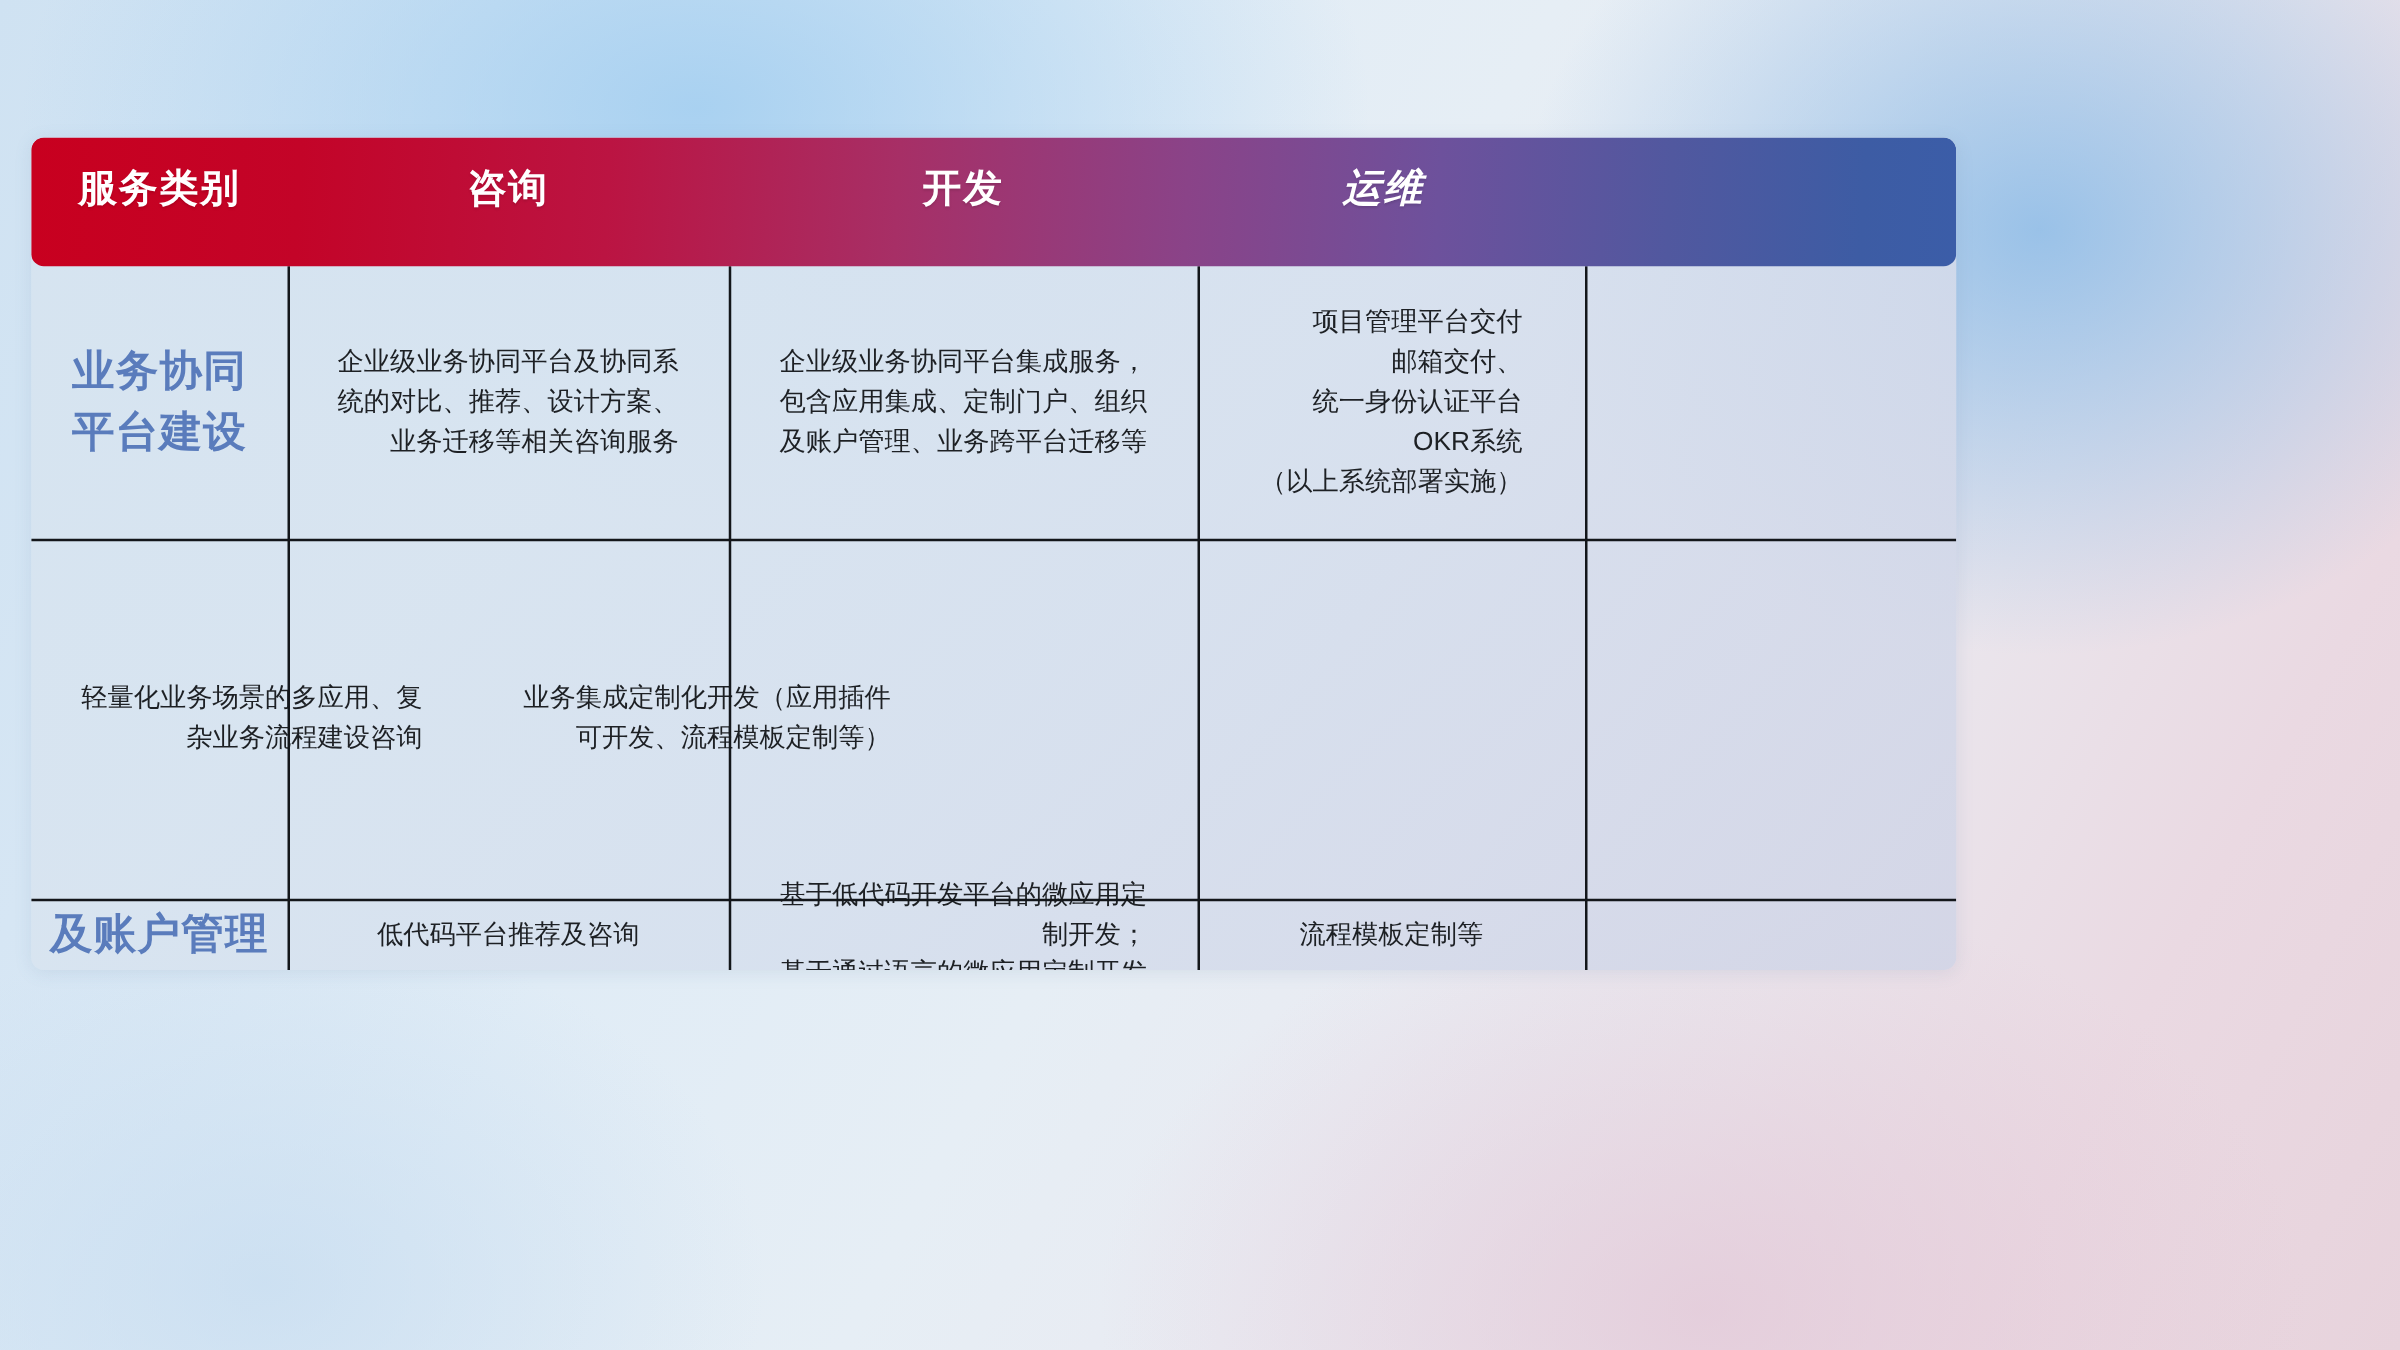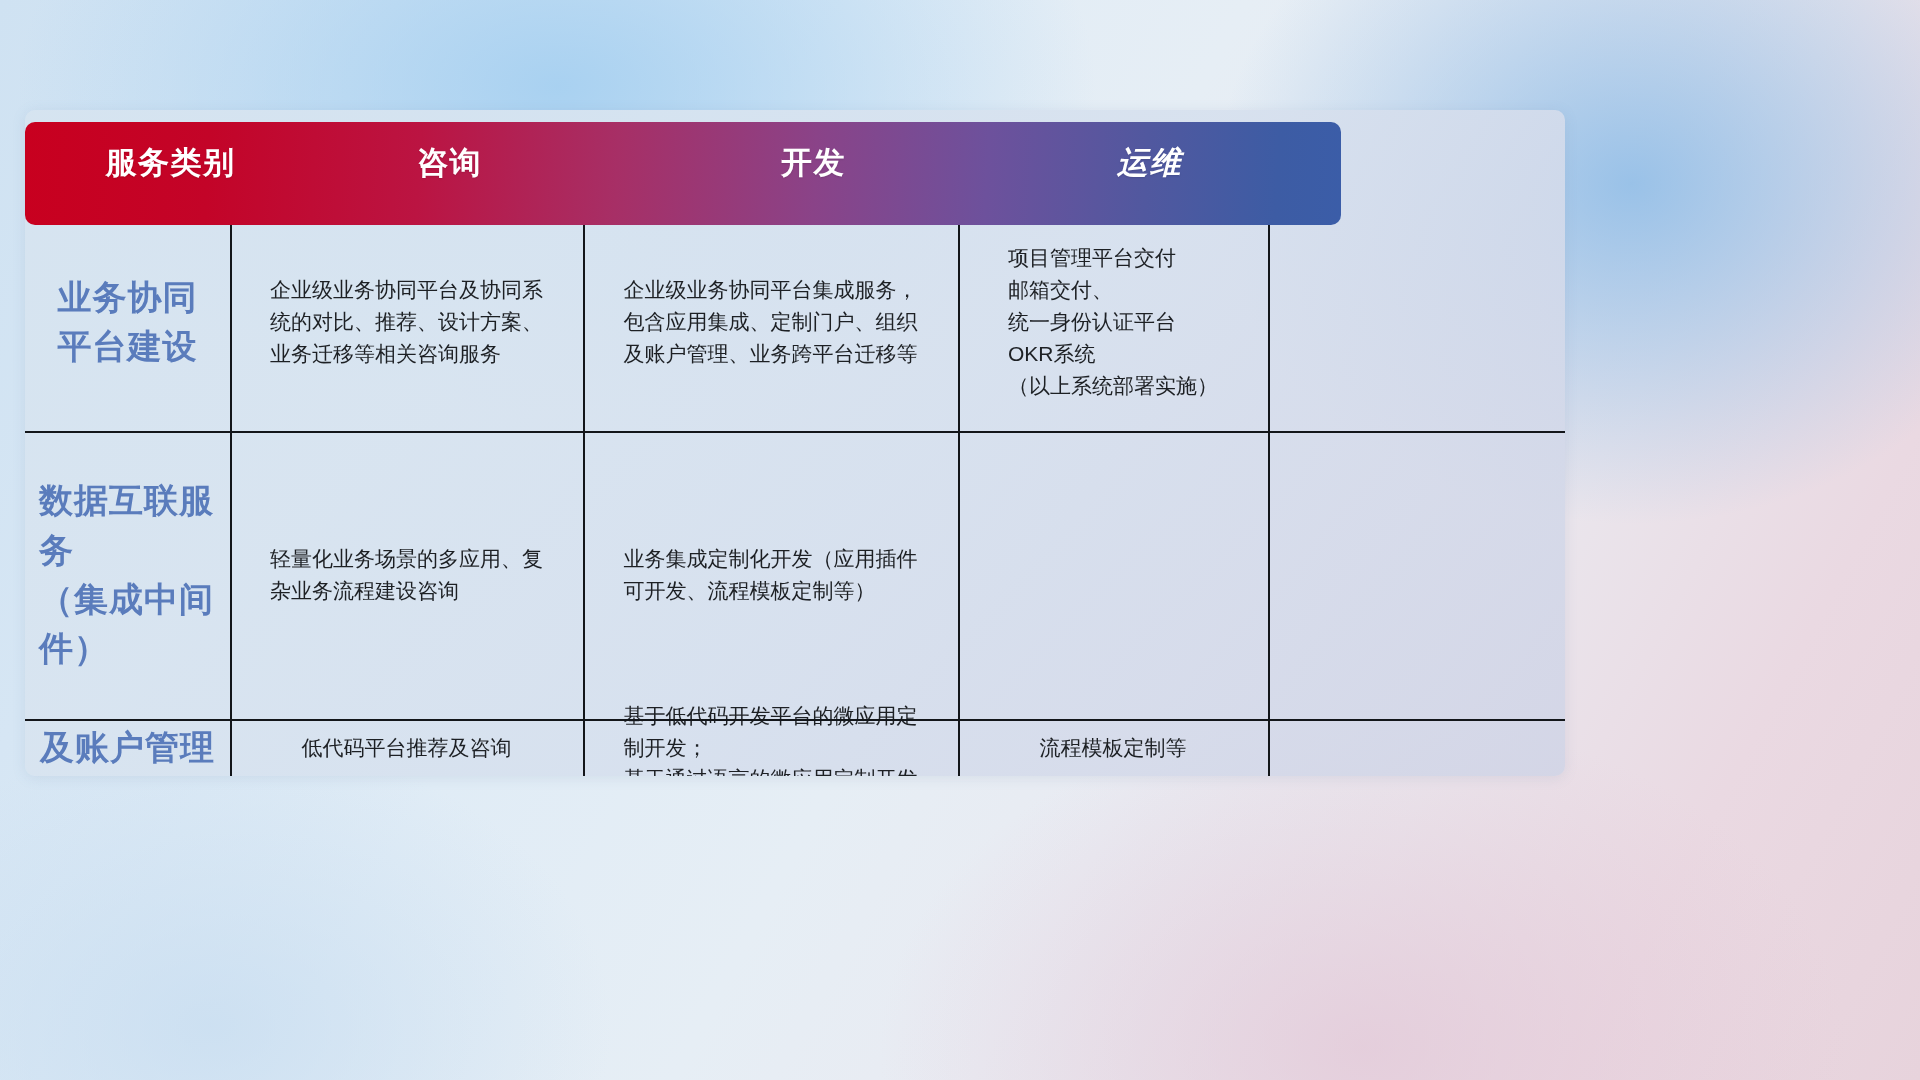--- a/index.html
+++ b/index.html
@@ -83,38 +83,37 @@
         rgba(212,218,234,0.88) 78%,
         rgba(208,212,230,0.86) 100%);
     box-shadow: 0 2px 14px rgba(90,120,160,0.13);
     overflow: hidden;
   }
 
   
   #header-row {
     position: absolute;
     left: 0;
-    top: 12px;
-    width: 1316px;
+    top: 0;
+    width: 1540px;
     height: 103px;
     border-radius: 10px;
     background: linear-gradient(93deg,
         #c8001f 0%,
         #c30428 14%,
         #bb1442 30%,
         #a72f66 45%,
         #8a4388 60%,
         #6d519c 73%,
         #51589f 85%,
         #3d5ca4 95%,
         #3b5da8 100%);
     display: flex;
     align-items: flex-end;
     z-index: 3;
-    justify-content: center;
   }
   .header-cell {
     display: flex;
     align-items: center;
     justify-content: center;
     height: 100%;
     padding-bottom: 22px;
     color: #ffffff;
     font-size: 31px;
     font-weight: bold;
@@ -138,21 +137,21 @@
     width: 100%;
   }
   .body-row.r1 { height: 218px; }
   .body-row.r2 { height: 288px; }
   .body-row.r3 { height: 57px; }
 
   .body-cell {
     display: flex;
     align-items: center;
     justify-content: center;
-    text-align: left;
+    text-align: right;
     padding: 6px 14px;
     position: relative;
   }
 
   
   .col-label    { width: 205px; }
   .col-consult  { width: 353px; }
   .col-dev      { width: 375px; }
   .col-delivery { width: 310px; }
   .col-ops      { width: 297px; font-style: italic; }
@@ -234,24 +233,20 @@
       <div class="body-cell col-delivery">
         <span class="cell-text">项目管理平台交付
 邮箱交付、
 统一身份认证平台
 OKR系统
 （以上系统部署实施）</span>
       </div>
     </div>
 
     <div class="body-row r2">
-      <div class="body-cell col-label">
-        <span class="row-label">数据互联服务
-（集成中间件）</span>
-      </div>
       <div class="body-cell col-consult">
         <span class="cell-text">轻量化业务场景的多应用、复
 杂业务流程建设咨询</span>
       </div>
       <div class="body-cell col-dev">
         <span class="cell-text">业务集成定制化开发（应用插件
 可开发、流程模板定制等）</span>
       </div>
       <div class="body-cell col-delivery">
         <span class="cell-text"></span>

